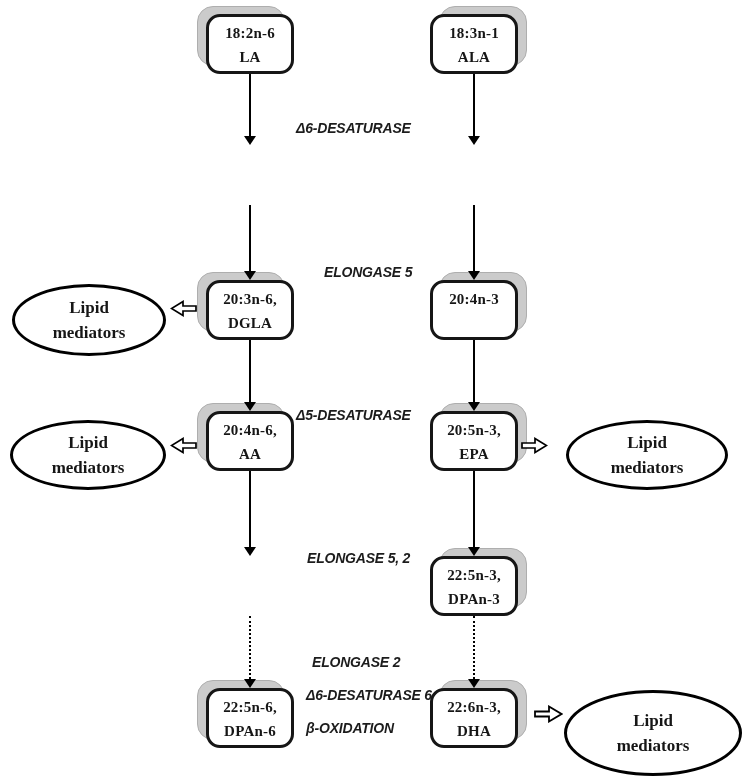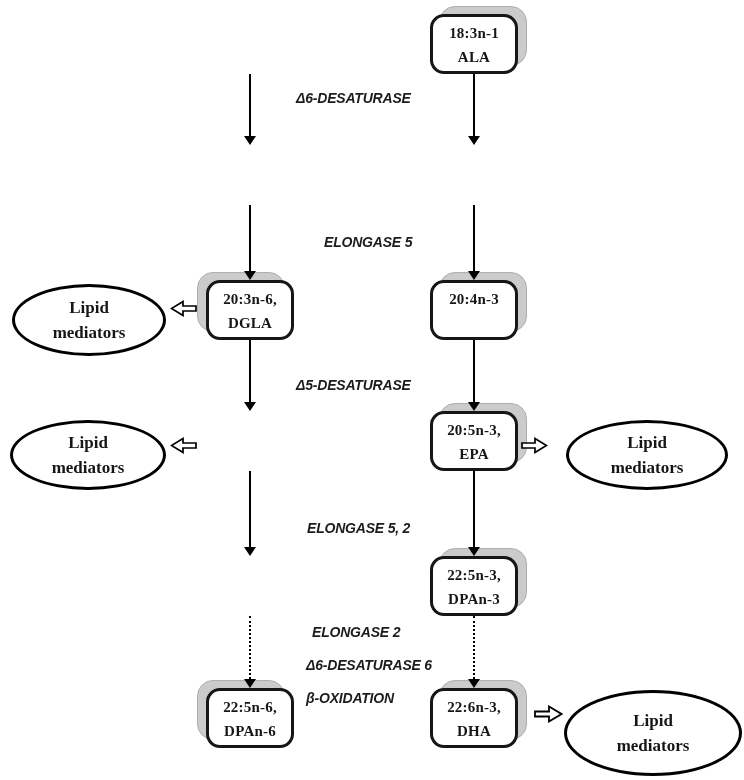--- a/index.html
+++ b/index.html
@@ -31,47 +31,61 @@
   .vline.dotted{border-left:2px dotted #000;}
   .ahead{
     position:absolute;width:0;height:0;z-index:4;
     border-left:6px solid transparent;border-right:6px solid transparent;
     border-top:9px solid #000;
   }
   
   .enzyme{
     position:absolute;font-family:"Liberation Sans","DejaVu Sans",sans-serif;
     font-weight:bold;font-style:italic;font-size:14px;white-space:nowrap;
-    color:#1c1c1c;letter-spacing:-0.2px;z-index:5;
+    color:#1c1c1c;letter-spacing:-0.2px;z-index:5;margin-top:30px;
   }
   
   .ellipse{
     position:absolute;border:3px solid #000;border-radius:50%;background:#fff;
     box-sizing:border-box;display:flex;flex-direction:column;align-items:center;
     justify-content:center;z-index:2;
   }
   .ellipse .line{font-size:17px;font-weight:bold;line-height:25px;white-space:nowrap;}
   
   .blockarrow{position:absolute;z-index:3;}
 </style>
 </head>
 <body>
 
 <div id="stage">
 
+  <div class="node shadow-left" style="left:206px;top:14px">
+    <div class="shadow"></div>
+    <div class="box">
+      <div class="line">18:2n-6</div>
+      <div class="line">LA</div>
+    </div>
+  </div>
 
 
   <div class="node shadow-left" style="left:206px;top:280px">
     <div class="shadow"></div>
     <div class="box">
       <div class="line">20:3n-6,</div>
       <div class="line">DGLA</div>
     </div>
   </div>
 
+  <div class="node shadow-left" style="left:206px;top:411px">
+    <div class="shadow"></div>
+    <div class="box">
+      <div class="line">20:4n-6,</div>
+      <div class="line">AA</div>
+    </div>
+  </div>
 
 
   <div class="node shadow-left" style="left:206px;top:688px">
     <div class="shadow"></div>
     <div class="box">
       <div class="line">22:5n-6,</div>
       <div class="line">DPAn-6</div>
     </div>
   </div>
 

